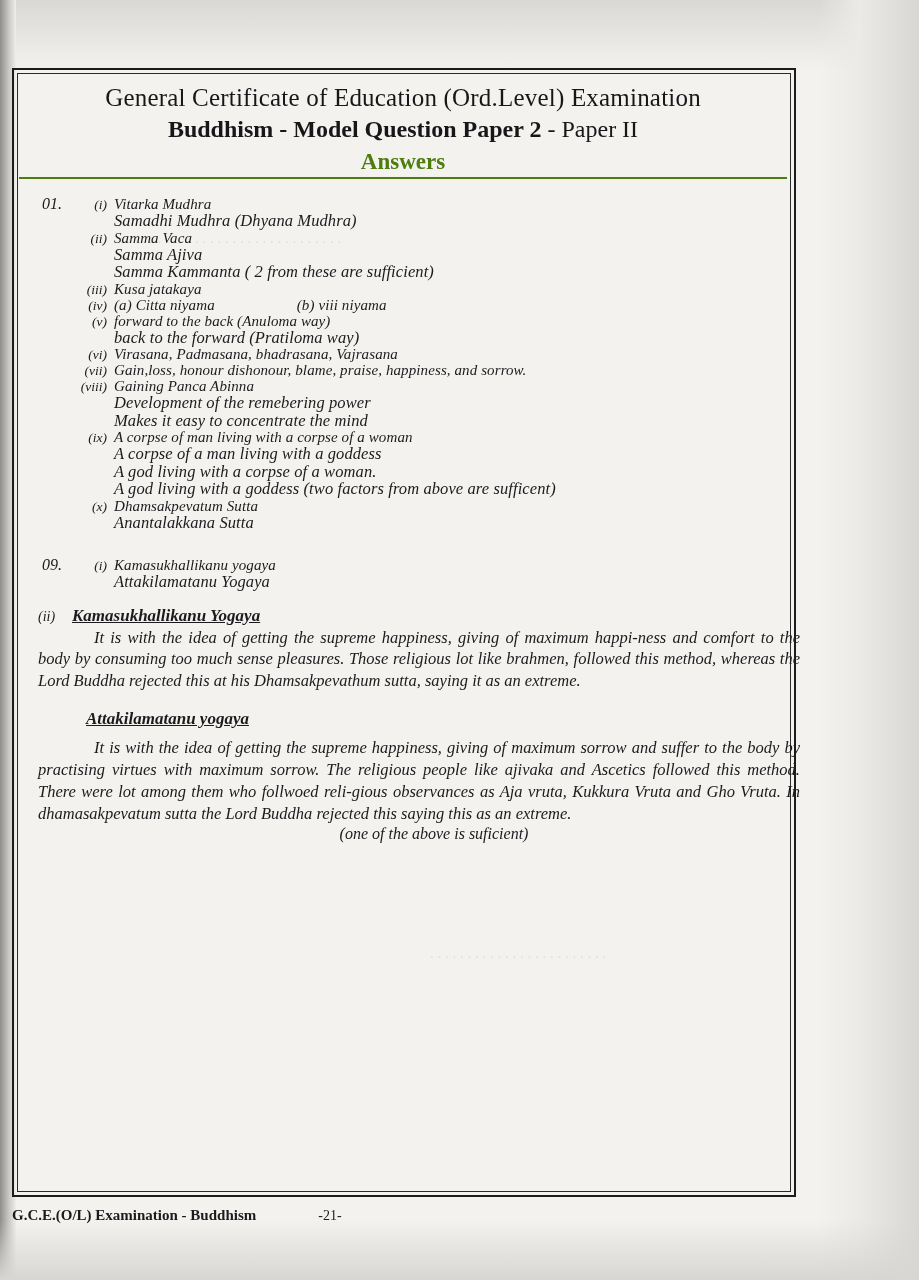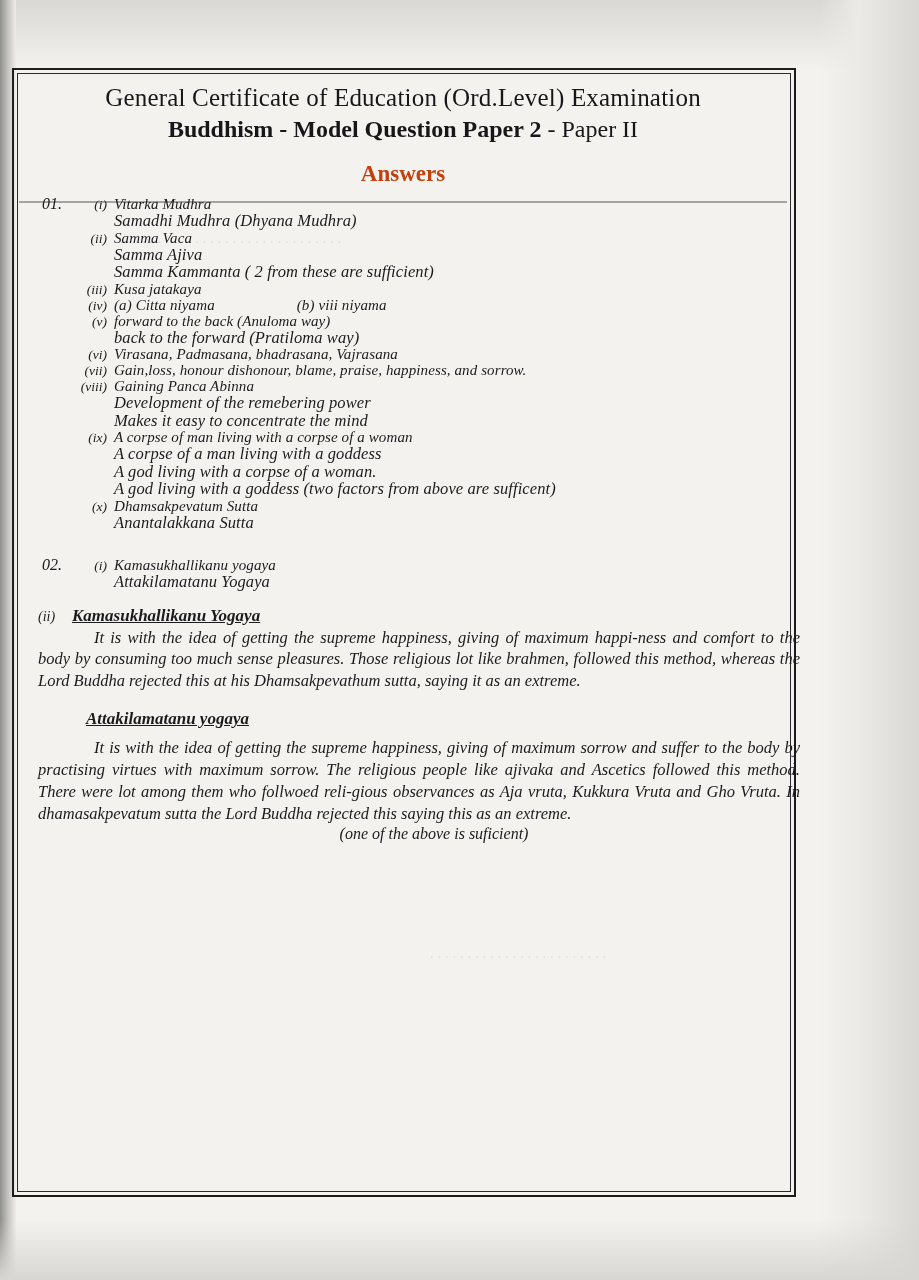--- a/index.html
+++ b/index.html
@@ -61,46 +61,46 @@
     height: 1117px;
     border: 1px solid #2a2a2a;
     background: transparent;
   }
 
   .header-box {
     position: absolute;
     left: 19px;
     top: 75px;
     width: 768px;
-    height: 128px;
-    border-bottom: 2px solid #a3a3a3;
+    height: 104px;
+    border-bottom: 2px solid #4d7c0f;
     box-sizing: border-box;
     text-align: center;
     padding-top: 9px;
   }
   .hdr-line1 {
     font-size: 25px;
     letter-spacing: 0.2px;
     color: #17171a;
     white-space: nowrap;
   }
   .hdr-line2 {
     margin-top: 4px;
     font-size: 24px;
     color: #17171a;
     white-space: nowrap;
   }
   .hdr-line2 .bold {
     font-weight: bold;
   }
   .hdr-line3 {
-    margin-top: 18px;
+    margin-top: 6px;
     font-size: 23px;
     font-weight: bold;
-    color: #c2410c;
+    color: #4d7c0f;
   }
 
   .body-area {
     position: absolute;
     left: 38px;
     top: 196px;
     width: 762px;
     height: 985px;
     font-size: 16.5px;
     color: #1b1b1e;
@@ -326,21 +326,21 @@
         <div class="rnum">(x)</div>
         <div class="rtext">Dhamsakpevatum Sutta</div>
       </div>
       <div class="cont">Anantalakkana Sutta</div>
     </div>
 
     <div class="q2-gap"></div>
 
     <div class="qblock">
       <div class="qrow">
-        <div class="qnum">02.</div>
+        <div class="qnum">09.</div>
         <div class="rnum">(i)</div>
         <div class="rtext">Kamasukhallikanu yogaya</div>
       </div>
       <div class="cont">Attakilamatanu Yogaya</div>
     </div>
 
     <div class="prose-block">
       <div class="prose-head-row">
         <div class="prose-marker">(ii)</div>
         <div class="prose-title">Kamasukhallikanu Yogaya</div>
@@ -351,14 +351,18 @@
 
       <div>
         <span class="prose-title2">Attakilamatanu yogaya</span>
       </div>
       <div class="para indent second">It  is with the idea of getting the supreme happiness, giving of maximum sorrow and suffer to the body by practising virtues with maximum sorrow.  The religious people like ajivaka and Ascetics followed this method.  There were lot among them who follwoed reli-gious observances as Aja vruta, Kukkura Vruta and Gho Vruta.  In dhamasakpevatum sutta the Lord Buddha rejected this saying this as an extreme.</div>
       <div class="center-note">(one of the above is suficient)</div>
     </div>
 
   </div>
 
+  <div class="footer">
+    <span class="footer-title">G.C.E.(O/L) Examination - Buddhism</span>
+    <span class="footer-page">-21-</span>
+  </div>
 
 </div>
 
 </body></html>

